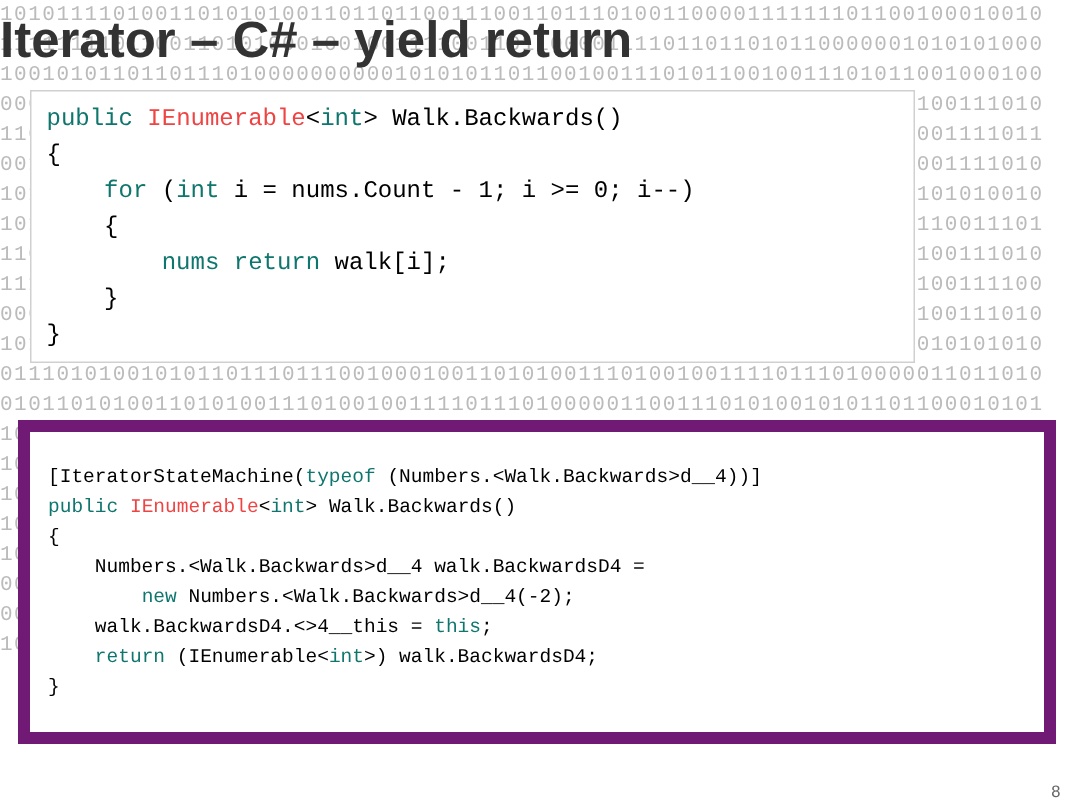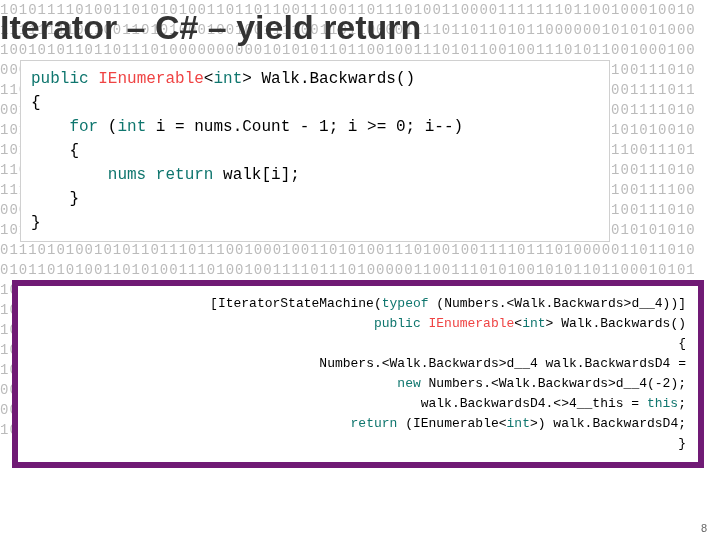--- a/index.html
+++ b/index.html
@@ -45,25 +45,24 @@
     }
     .panel-top {
       top: 60px;
       left: 20px;
       right: 110px;
     }
     .panel-bottom {
       top: 280px;
       left: 12px;
       right: 16px;
-      border: 6px solid #701a75;
+      border: 8px solid #701a75;
       font-size: 13px;
       line-height: 20px;
-      padding: 8px 12px;
-      text-align: right;
+      padding: 20px 12px;
     }
     .kw { color: #0f766e; }
     .type { color: #ef4444; }
     .page-num {
       position: absolute;
       bottom: 6px;
       right: 10px;
       font-size: 11px;
       color: #666;
       background: rgba(255,255,255,0.6);

